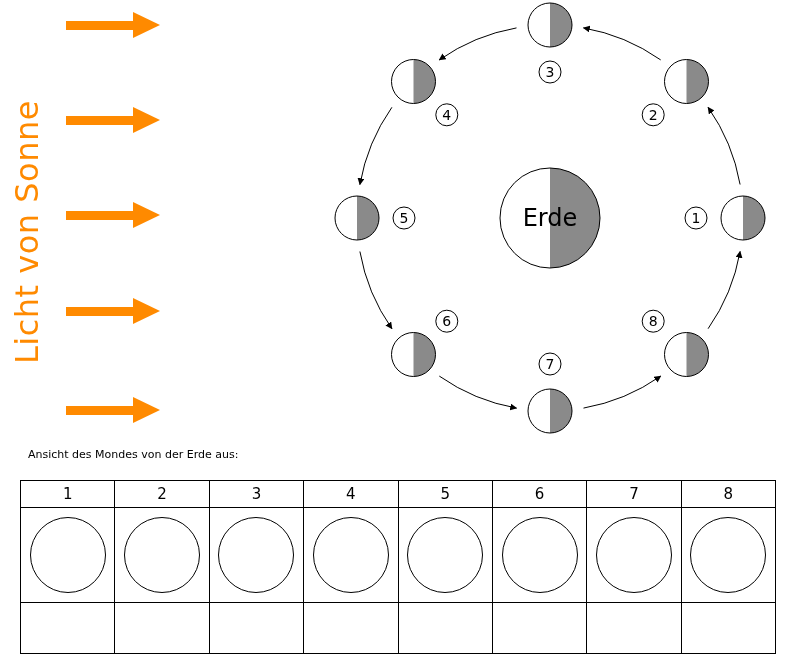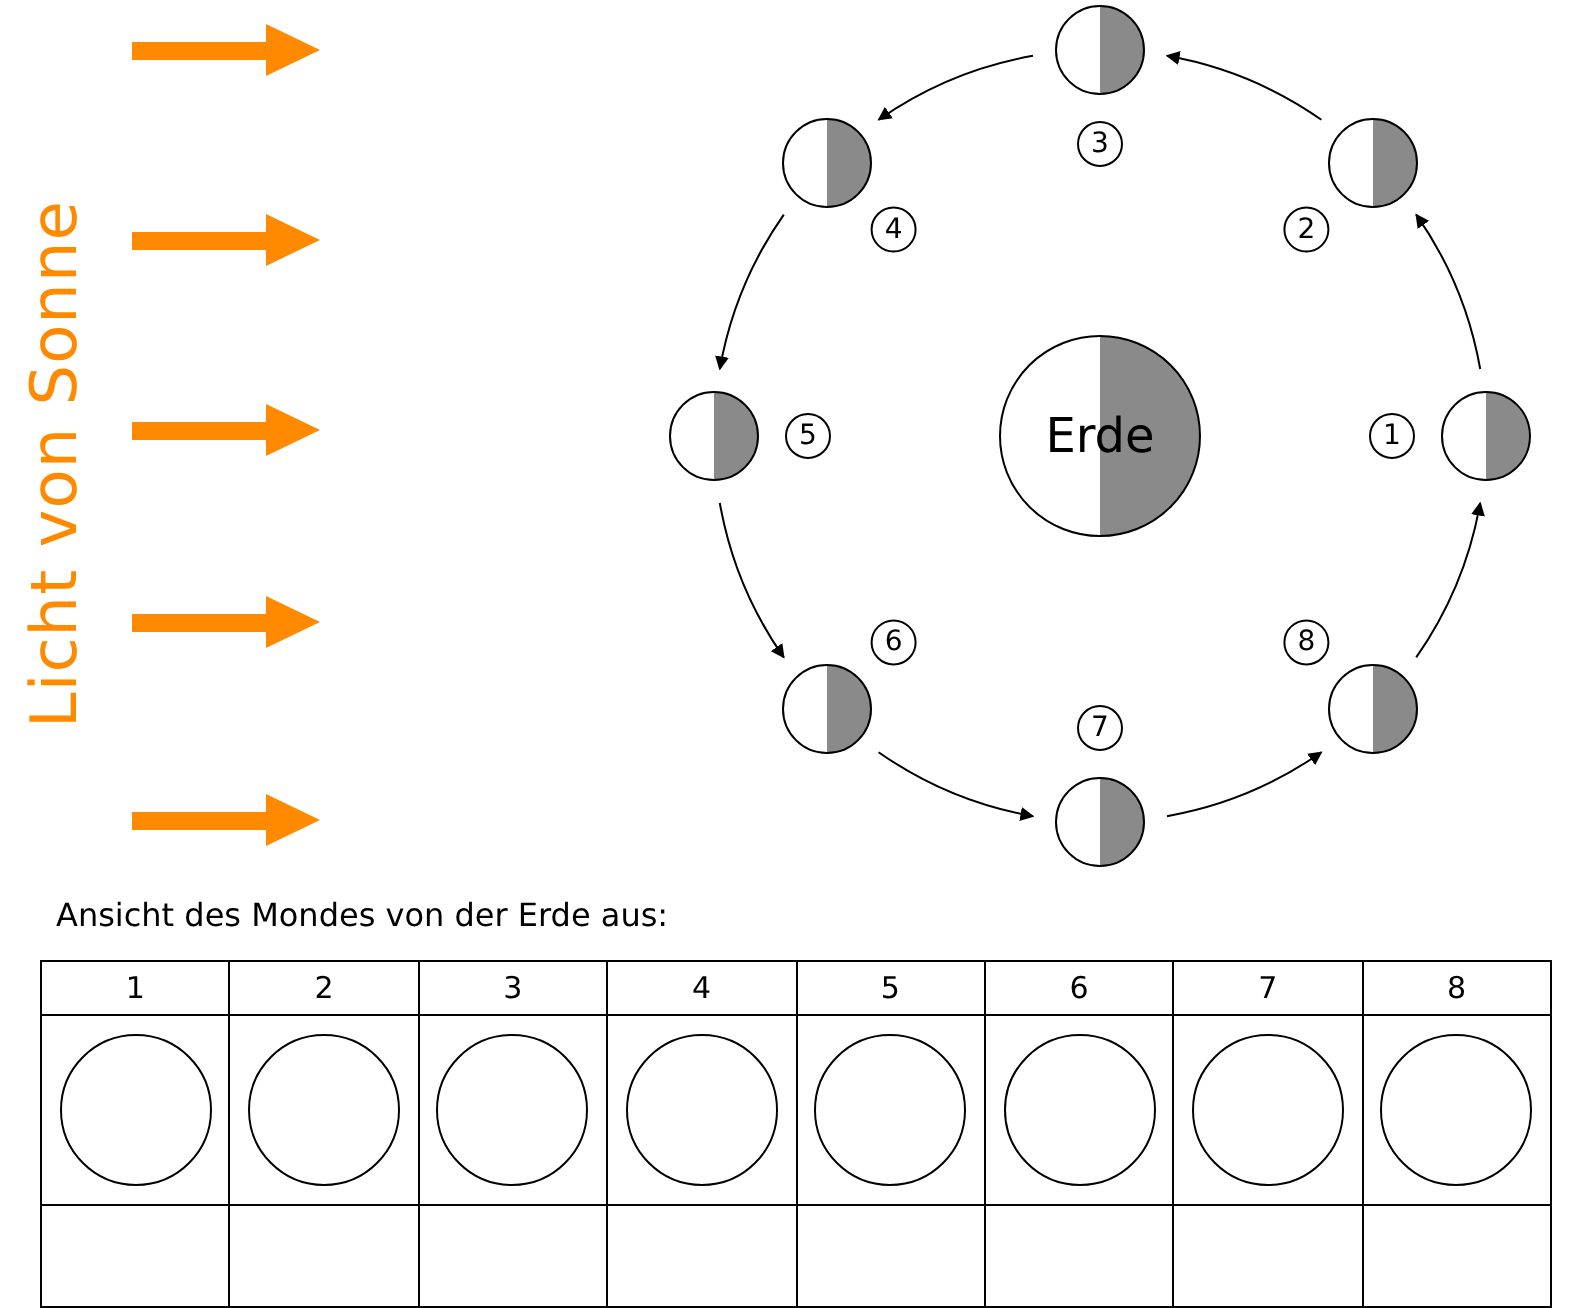--- a/index.html
+++ b/index.html
@@ -15,21 +15,21 @@
   }
   .sun-arrow{position:absolute;left:66px;display:flex;align-items:center;height:26px;width:94px;}
   .sun-arrow .shaft{width:67px;height:9px;background:var(--sun-color);}
   .sun-arrow .head{width:0;height:0;border-top:13px solid transparent;border-bottom:13px solid transparent;border-left:27px solid var(--sun-color);}
 
   
   #orbit-svg{position:absolute;left:0;top:0;}
   #orbit-svg text{font-family:"DejaVu Sans","Liberation Sans",sans-serif;fill:#000;}
 
   
-  .table-caption{position:absolute;left:28px;top:448px;font-size:16px;}
+  .table-caption{position:absolute;left:28px;top:448px;font-size:11px;}
   .moon-table{position:absolute;left:20px;top:480px;width:756px;border-collapse:collapse;table-layout:fixed;}
   .moon-table th,.moon-table td{border:1px solid #000;padding:0;text-align:center;vertical-align:middle;}
   .moon-table th{height:26px;font-weight:400;font-size:15px;}
   .row-circles td{height:94px;}
   .row-empty td{height:50px;}
   .view-circle{width:74px;height:74px;border:1px solid #000;border-radius:50%;margin:0 auto;background:#fff;}
 </style>
 </head>
 <body>
 

